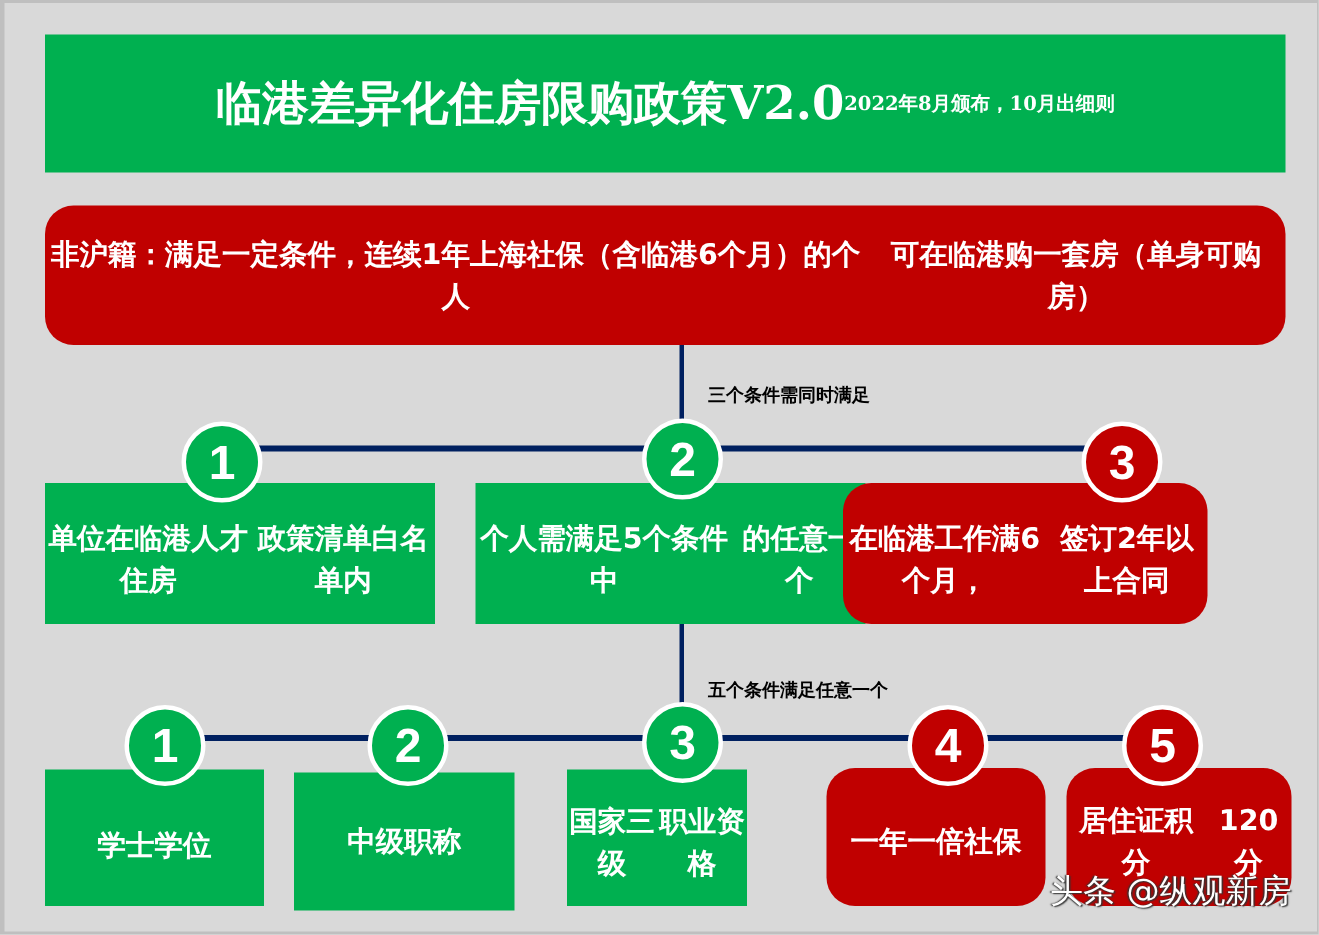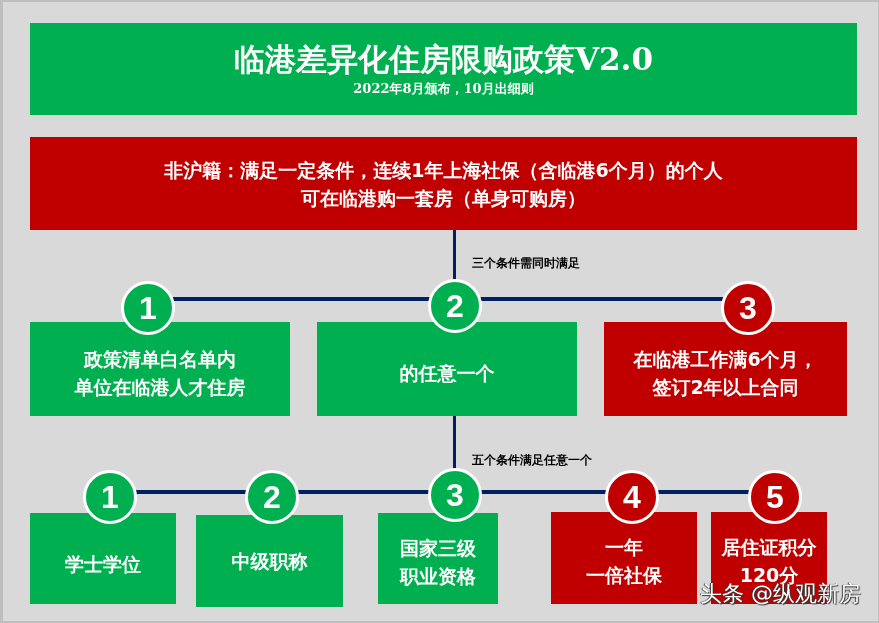--- a/index.html
+++ b/index.html
@@ -1,22 +1,22 @@
 <!DOCTYPE html>
 <html><head>
 <meta charset="utf-8">
 <style>
   html, body { margin:0; padding:0; }
   body { width:879px; height:623px; background:#d9d9d9; position:relative; overflow:hidden;
          font-family:"DejaVu Sans", "Liberation Sans", sans-serif; }
   .frame { position:absolute; left:0; top:0; width:875px; height:619px; border:2px solid #bfbfbf; border-left-width:3px; }
-  .box { position:absolute; color:#fff; font-weight:bold; display:flex; flex-direction:column;
+  .box { position:absolute; color:#fff; font-weight:bold; display:flex; flex-direction:row;
          align-items:center; justify-content:center; text-align:center; box-sizing:border-box; }
   .green { background:#00b050; }
-  .red { background:#c00000; }
+  .red { background:#c00000;border-radius:19px; }
   .title-main { font-family:"DejaVu Serif", "Liberation Serif", serif; font-size:31px; line-height:38px; letter-spacing:0px; }
   .title-sub { font-family:"DejaVu Serif", "Liberation Serif", serif; font-size:13px; line-height:18px; margin-top:2px; }
   .banner-line { font-size:19px; line-height:28px; }
   .cond-text { font-size:19px; line-height:28px; }
   .line-h { position:absolute; height:4px; background:#002060; }
   .line-v { position:absolute; width:3px; background:#002060; }
   .note { position:absolute; color:#000000; font-weight:bold; font-size:12px; line-height:22px; }
   .circle { position:absolute; width:48px; height:48px; border-radius:50%; border:3px solid #fff;
             color:#fff; font-weight:bold; font-size:32px; display:flex; align-items:center; justify-content:center;
             box-sizing:content-box; font-family:"Liberation Sans", sans-serif; }
@@ -36,27 +36,28 @@
 <div class="box red" style="left:30px; top:137px; width:827px; height:93px;">
   <div class="banner-line">非沪籍：满足一定条件，连续1年上海社保（含临港6个月）的个人</div>
   <div class="banner-line">可在临港购一套房（单身可购房）</div>
 </div>
 
 <div class="line-v" style="left:453px; top:230px; height:60px;"></div>
 <div class="note" style="left:472px; top:252px;">三个条件需同时满足</div>
 <div class="line-h" style="left:148px; top:297px; width:600px;"></div>
 
 <div class="box green" style="left:30px; top:322px; width:260px; height:94px; padding-top:8px;">
+  <div class="cond-text">单位在临港人才住房</div>
   <div class="cond-text">政策清单白名单内</div>
-  <div class="cond-text">单位在临港人才住房</div>
 </div>
 <div class="box green" style="left:317px; top:322px; width:260px; height:94px; padding-top:8px;">
+  <div class="cond-text">个人需满足5个条件中</div>
   <div class="cond-text">的任意一个</div>
 </div>
-<div class="box red" style="left:604px; top:322px; width:243px; height:94px; padding-top:8px;">
+<div class="box red" style="left:562px; top:322px; width:243px; height:94px; padding-top:8px;">
   <div class="cond-text">在临港工作满6个月，</div>
   <div class="cond-text">签订2年以上合同</div>
 </div>
 
 <div class="circle green" style="left:121px; top:281px;">1</div>
 <div class="circle green" style="left:428px; top:279px;">2</div>
 <div class="circle red" style="left:721px; top:281px;">3</div>
 
 <div class="line-v" style="left:453px; top:416px; height:70px;"></div>
 <div class="note" style="left:472px; top:432px;margin-top:17px;">五个条件满足任意一个</div>
@@ -69,21 +70,21 @@
   <div class="cond-text">中级职称</div>
 </div>
 <div class="box green" style="left:378px; top:513px; width:120px; height:91px; padding-top:6px;">
   <div class="cond-text">国家三级</div>
   <div class="cond-text">职业资格</div>
 </div>
 <div class="box red" style="left:551px; top:512px; width:146px; height:92px; padding-top:6px;">
   <div class="cond-text">一年</div>
   <div class="cond-text">一倍社保</div>
 </div>
-<div class="box red" style="left:711px; top:512px; width:116px; height:92px; padding-top:6px;">
+<div class="box red" style="left:711px; top:512px; width:150px; height:92px; padding-top:6px;">
   <div class="cond-text">居住证积分</div>
   <div class="cond-text">120分</div>
 </div>
 
 <div class="circle green" style="left:83px; top:470px;">1</div>
 <div class="circle green" style="left:245px; top:470px;">2</div>
 <div class="circle green" style="left:428px; top:468px;">3</div>
 <div class="circle red" style="left:605px; top:470px;">4</div>
 <div class="circle red" style="left:748px; top:470px;">5</div>
 

